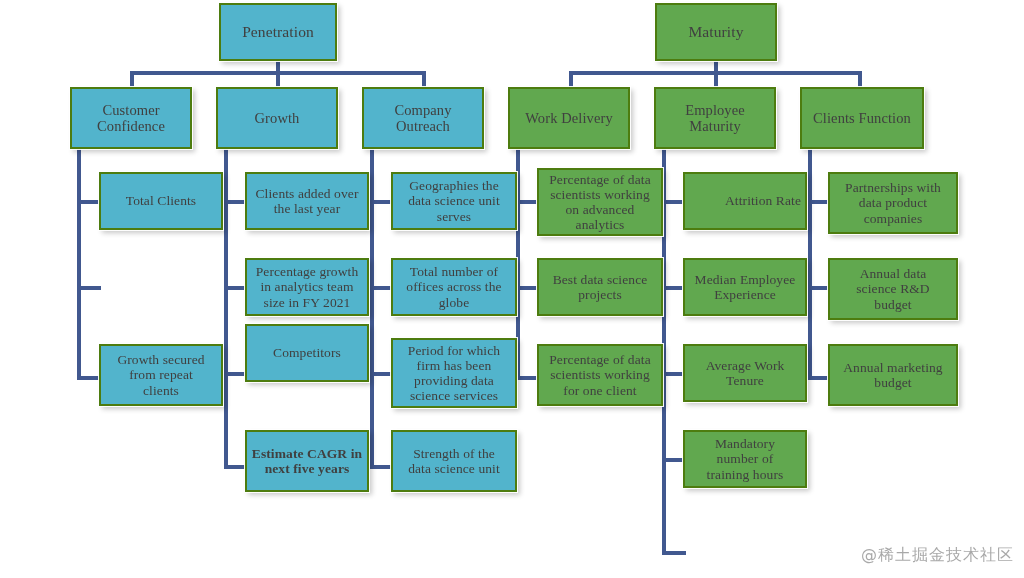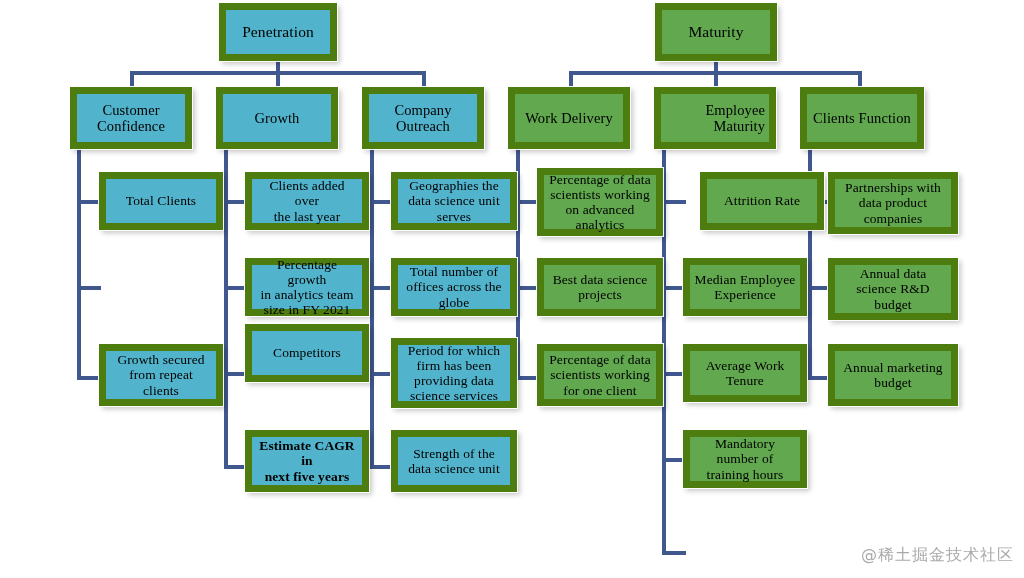--- a/index.html
+++ b/index.html
@@ -26,22 +26,22 @@
 
   
   .node{
     position:absolute;
     z-index:3;
     box-sizing:border-box;
     display:flex;
     align-items:center;
     justify-content:center;
     text-align:center;
-    color:#000000;
-    border:7px solid #4d7c0f;
+    color:#404040;
+    border:2px solid #4d7c0f;
     box-shadow:0 0 0 1px rgba(255,255,255,0.95),
                3px 3px 5px rgba(0,0,0,0.22);
     line-height:1.13;
     padding:2px 4px;
     letter-spacing:0.1px;
   }
   .node span{display:block;width:100%;}
   .blue{background:#52B4CC;}
   .green{background:#61A84F;}
 
@@ -146,21 +146,21 @@
 
   <div class="line v" style="left:714px;top:59px;height:14px;"></div>
   <div class="line h" style="left:569px;top:71px;width:293px;"></div>
   <div class="line v" style="left:569px;top:71px;height:16px;"></div>
   <div class="line v" style="left:714px;top:71px;height:16px;"></div>
   <div class="line v" style="left:858px;top:71px;height:16px;"></div>
 
   <div class="node green lvl2" style="left:508px;top:87px;width:122px;height:62px;">
     <span>Work Delivery</span>
   </div>
-  <div class="node green lvl2" style="left:654px;top:87px;width:122px;height:62px;text-align:right;">
+  <div class="node green lvl2" style="left:654px;top:87px;width:122px;height:62px;">
     <span>Employee Maturity</span>
   </div>
   <div class="node green lvl2" style="left:800px;top:87px;width:124px;height:62px;">
     <span>Clients Function</span>
   </div>
 
   <div class="line v" style="left:516px;top:147px;height:233px;"></div>
   <div class="line h" style="left:516px;top:200px;width:24px;"></div>
   <div class="line h" style="left:516px;top:286px;width:24px;"></div>
   <div class="line h" style="left:516px;top:376px;width:24px;"></div>
@@ -175,21 +175,21 @@
     <span>Percentage of data<br>scientists working<br>for one client</span>
   </div>
 
   <div class="line v" style="left:662px;top:147px;height:408px;"></div>
   <div class="line h" style="left:662px;top:200px;width:24px;"></div>
   <div class="line h" style="left:662px;top:286px;width:24px;"></div>
   <div class="line h" style="left:662px;top:372px;width:24px;"></div>
   <div class="line h" style="left:662px;top:458px;width:24px;"></div>
   <div class="line h" style="left:662px;top:551px;width:24px;"></div>
 
-  <div class="node green leaf" style="left:700px;top:172px;width:124px;height:58px;">
+  <div class="node green leaf" style="left:683px;top:172px;width:124px;height:58px;text-align:right;">
     <span>Attrition Rate</span>
   </div>
   <div class="node green leaf" style="left:683px;top:258px;width:124px;height:58px;">
     <span>Median Employee<br>Experience</span>
   </div>
   <div class="node green leaf" style="left:683px;top:344px;width:124px;height:58px;">
     <span>Average Work<br>Tenure</span>
   </div>
   <div class="node green leaf" style="left:683px;top:430px;width:124px;height:58px;">
     <span>Mandatory<br>number of<br>training hours</span>

